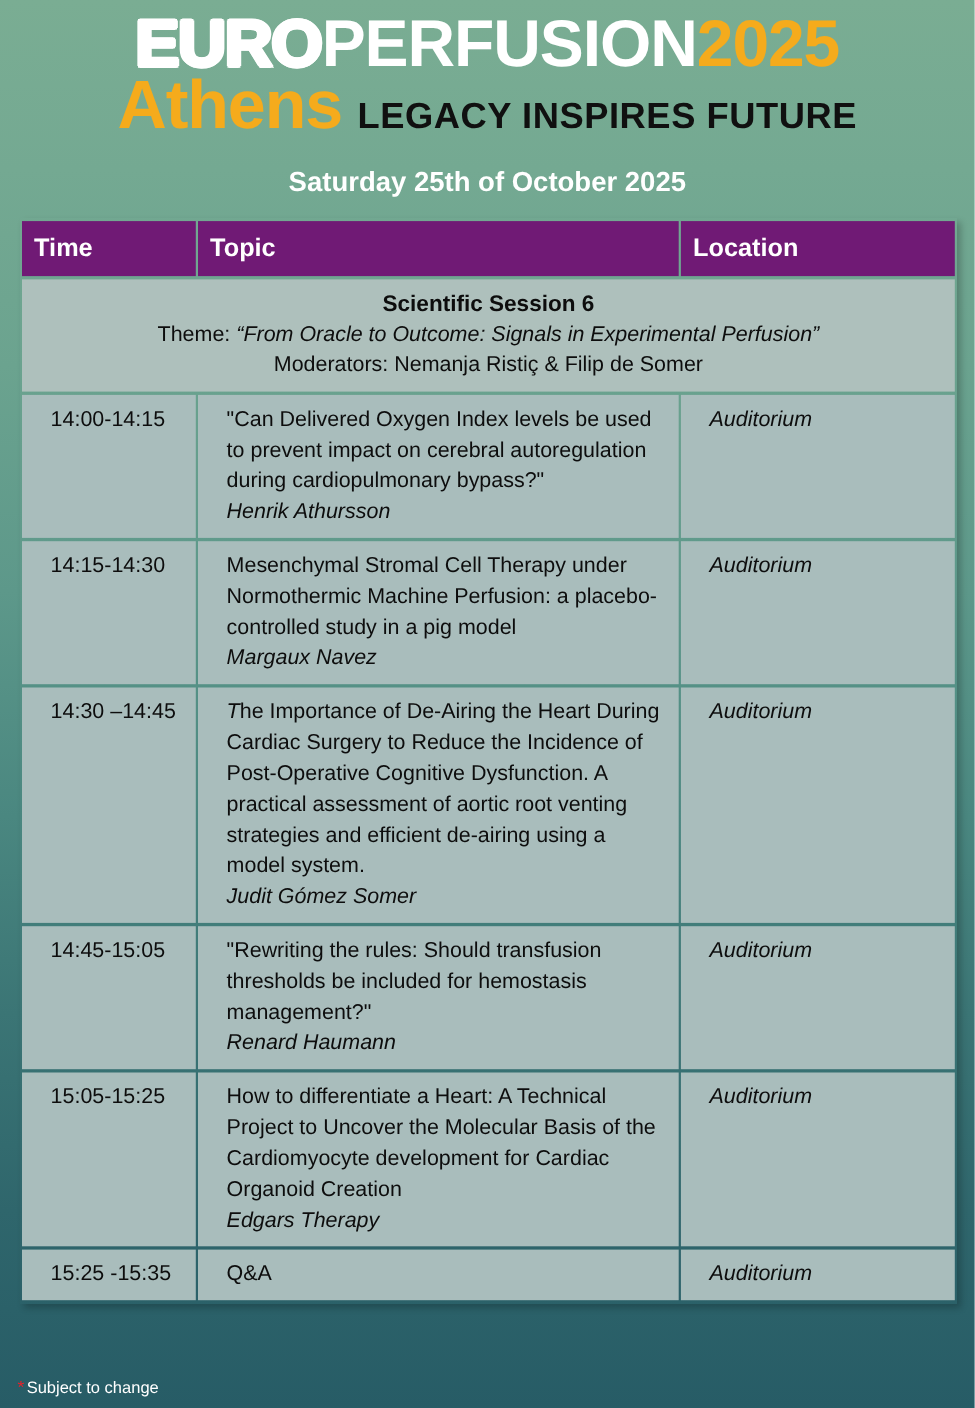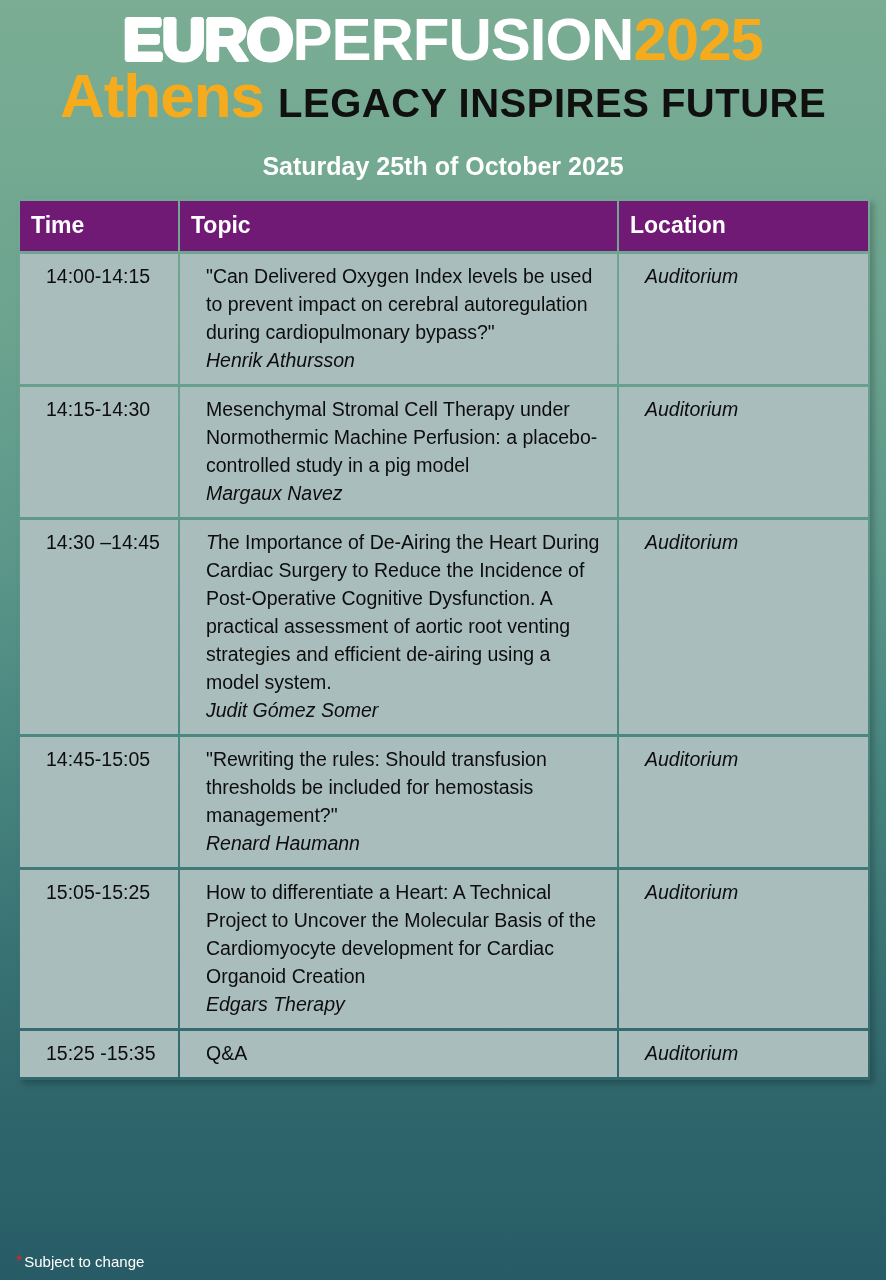--- a/index.html
+++ b/index.html
@@ -57,21 +57,21 @@
   }
   .logo-city {
     color: #f5ab1c;
     font-size: 62px;
     font-weight: bold;
     letter-spacing: -1px;
     vertical-align: baseline;
   }
   .logo-tagline {
     color: #101010;
-    font-size: 40px;
+    font-size: 33px;
     font-weight: bold;
     letter-spacing: 0.5px;
     margin-left: 14px;
     vertical-align: baseline;
   }
   .hero-date {
     display: block;
     margin-top: 10px;
     color: #ffffff;
     font-size: 25px;
@@ -182,20 +182,27 @@
       <col class="c-loc">
     </colgroup>
     <thead>
       <tr>
         <th>Time</th>
         <th>Topic</th>
         <th>Location</th>
       </tr>
     </thead>
     <tbody>
+      <tr class="session-band">
+        <td colspan="3">
+          <div class="session-title">Scientific Session 6</div>
+          <div class="session-theme"><span>Theme: </span><em>“From Oracle to Outcome: Signals in Experimental Perfusion”</em></div>
+          <div class="session-mods">Moderators: Nemanja Ristiç &amp; Filip de Somer</div>
+        </td>
+      </tr>
 
       <tr>
         <td class="time-cell">14:00-14:15</td>
         <td>
           <span class="topic-title">"Can Delivered Oxygen Index levels be used to prevent impact on cerebral autoregulation during cardiopulmonary bypass?"</span>
           <span class="topic-speaker">Henrik Athursson</span>
         </td>
         <td class="loc-cell">Auditorium</td>
       </tr>
 

